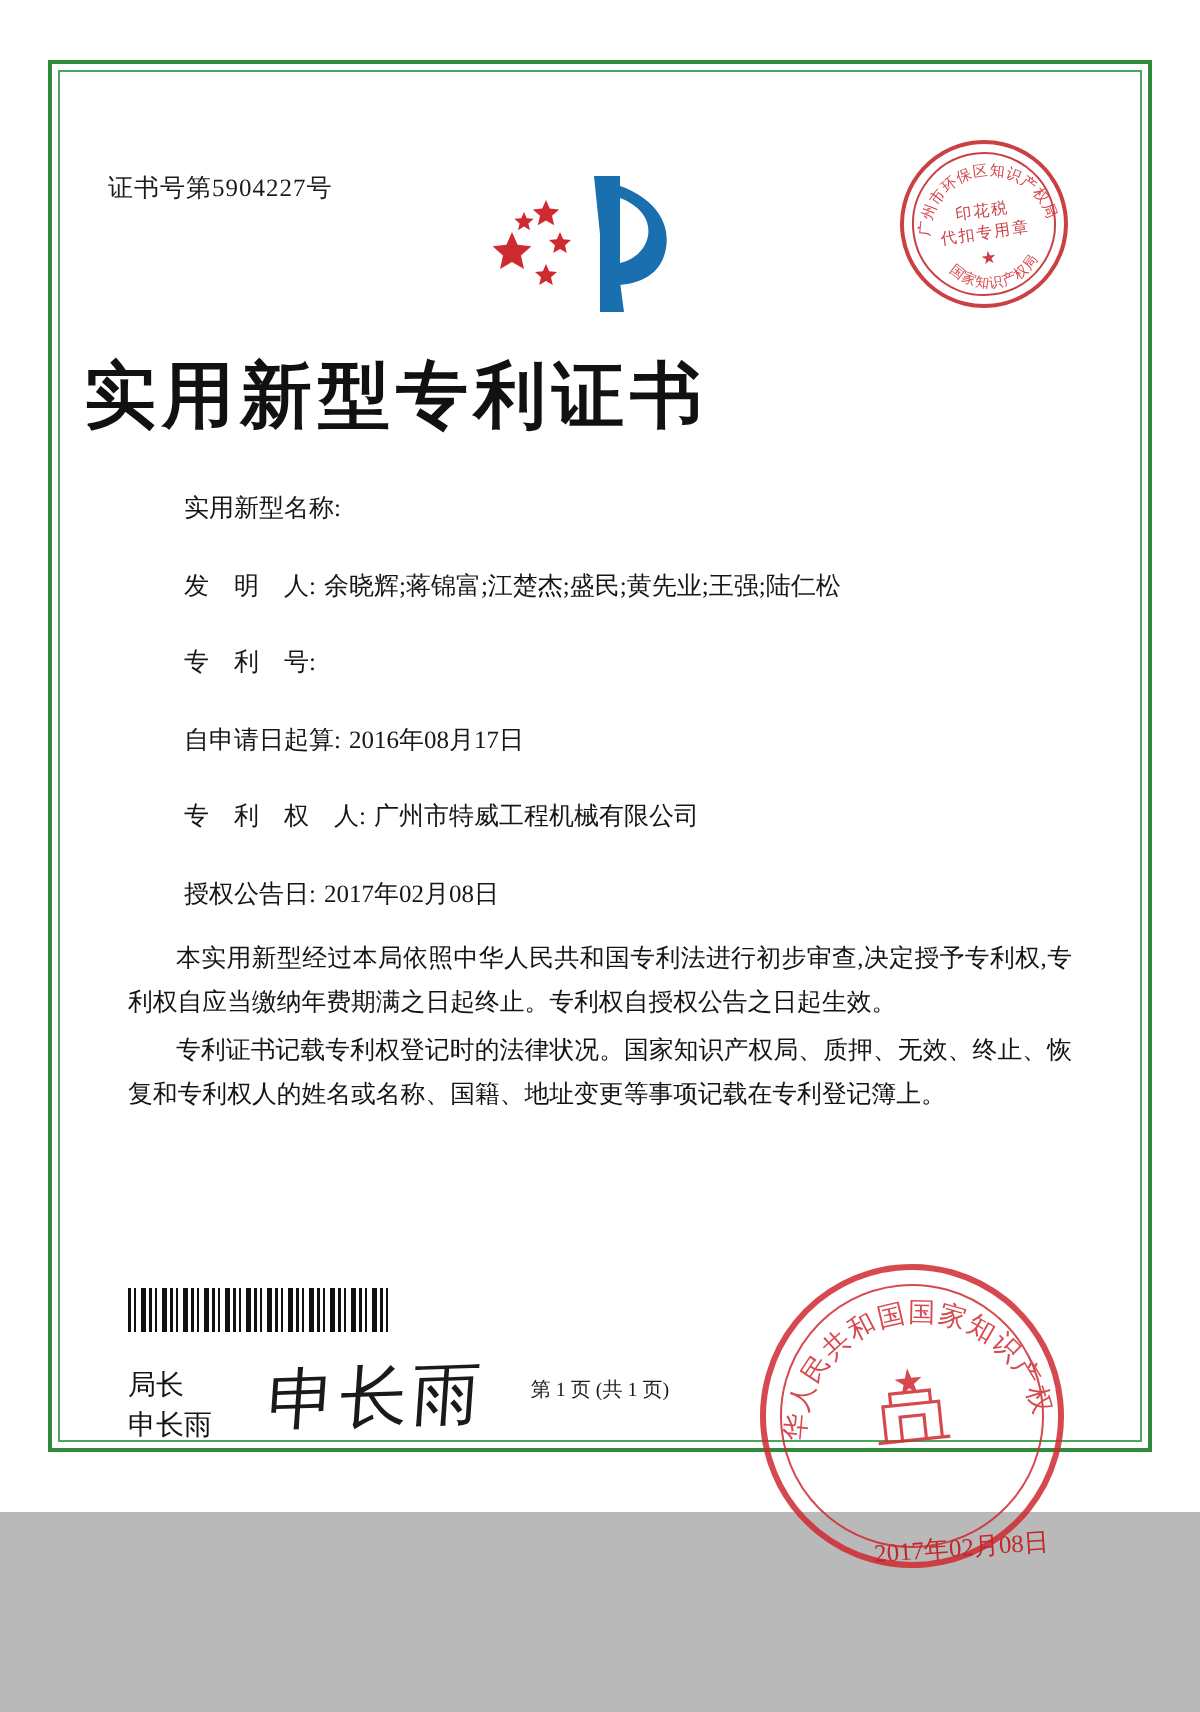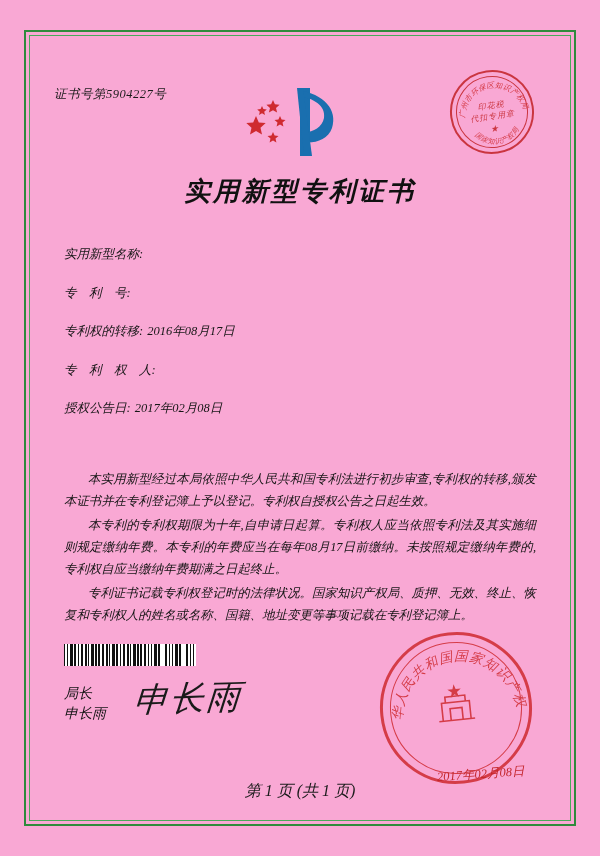--- a/index.html
+++ b/index.html
@@ -9,24 +9,23 @@
   }
   body {
     width: 600px;
     height: 856px;
     font-family: "Liberation Serif", serif;
     overflow: hidden;
   }
   .page {
     position: relative;
     width: 600px;
-    height: 856px;
-    background: #f9a8d4;
-    box-sizing: border-box;
-    font-style: italic;
+    height: 756px;
+    background: #ffffff;
+    box-sizing: border-box;
   }
   
   .border-outer {
     position: absolute;
     left: 24px;
     top: 30px;
     right: 24px;
     bottom: 30px;
     border: 2.5px solid #2f8a3c;
     box-sizing: border-box;
@@ -111,42 +110,43 @@
     transform: translateX(-50%);
     font-size: 9px;
     color: #c4262c;
   }
 
   
   .title {
     position: absolute;
     left: 0; right: 0;
     top: 126px;
-    text-align: center;
-    font-size: 26px;
+    text-align: left;
+    font-size: 36px;
     font-weight: bold;
     letter-spacing: 3px;
     color: #111;
     font-family: "DejaVu Serif", serif;
   }
 
   
   .fields {
     position: absolute;
     left: 22px;
     right: 22px;
     top: 198px;
   }
   .frow {
     display: flex;
     align-items: baseline;
     margin-bottom: 21.5px;
     font-size: 12.5px;
     color: #161616;
     font-family: "Liberation Serif", serif;
+    margin-left: 28px;
   }
   .flabel {
     white-space: pre;
     flex: 0 0 auto;
   }
   .fvalue {
     margin-left: 4px;
     flex: 1 1 auto;
   }
 
@@ -238,21 +238,21 @@
     transform: rotate(-4deg);
     font-family: "Liberation Serif", serif;
   }
 
   
   .page-label {
     position: absolute;
     left: 0; right: 0;
     bottom: 6px;
     text-align: center;
-    font-size: 16px;
+    font-size: 10px;
     color: #1b1b1b;
     font-family: "Liberation Serif", serif;
   }
   .arc-svg text {
     font-family: "Liberation Serif", serif;
     fill: #cf2a30;
   }
 </style>
 </head>
 <body>
@@ -302,38 +302,42 @@
       <div class="star">★</div>
     </div>
 
     <div class="title">实用新型专利证书</div>
 
     <div class="fields">
       <div class="frow">
         <span class="flabel">实用新型名称:</span>
       </div>
       <div class="frow">
+        <span class="flabel">发　明　人:</span>
+        <span class="fvalue">余晓辉;蒋锦富;江楚杰;盛民;黄先业;王强;陆仁松</span>
+      </div>
+      <div class="frow">
         <span class="flabel">专　利　号:</span>
       </div>
       <div class="frow">
-        <span class="flabel">专利权的转移:</span>
+        <span class="flabel">自申请日起算:</span>
         <span class="fvalue">2016年08月17日</span>
       </div>
       <div class="frow">
         <span class="flabel">专　利　权　人:</span>
+        <span class="fvalue">广州市特威工程机械有限公司</span>
       </div>
       <div class="frow">
         <span class="flabel">授权公告日:</span>
         <span class="fvalue">2017年02月08日</span>
       </div>
     </div>
 
     <div class="body-text">
-      <p>本实用新型经过本局依照中华人民共和国专利法进行初步审查,专利权的转移,颁发本证书并在专利登记簿上予以登记。专利权自授权公告之日起生效。</p>
-      <p>本专利的专利权期限为十年,自申请日起算。专利权人应当依照专利法及其实施细则规定缴纳年费。本专利的年费应当在每年08月17日前缴纳。未按照规定缴纳年费的,专利权自应当缴纳年费期满之日起终止。</p>
+      <p>本实用新型经过本局依照中华人民共和国专利法进行初步审查,决定授予专利权,专利权自应当缴纳年费期满之日起终止。专利权自授权公告之日起生效。</p>
       <p>专利证书记载专利权登记时的法律状况。国家知识产权局、质押、无效、终止、恢复和专利权人的姓名或名称、国籍、地址变更等事项记载在专利登记簿上。</p>
     </div>
 
     <div class="barcode"></div>
 
     <div class="sig-block">
       <div>局长</div>
       <div>申长雨</div>
     </div>
     <div class="sig-script">申长雨</div>

